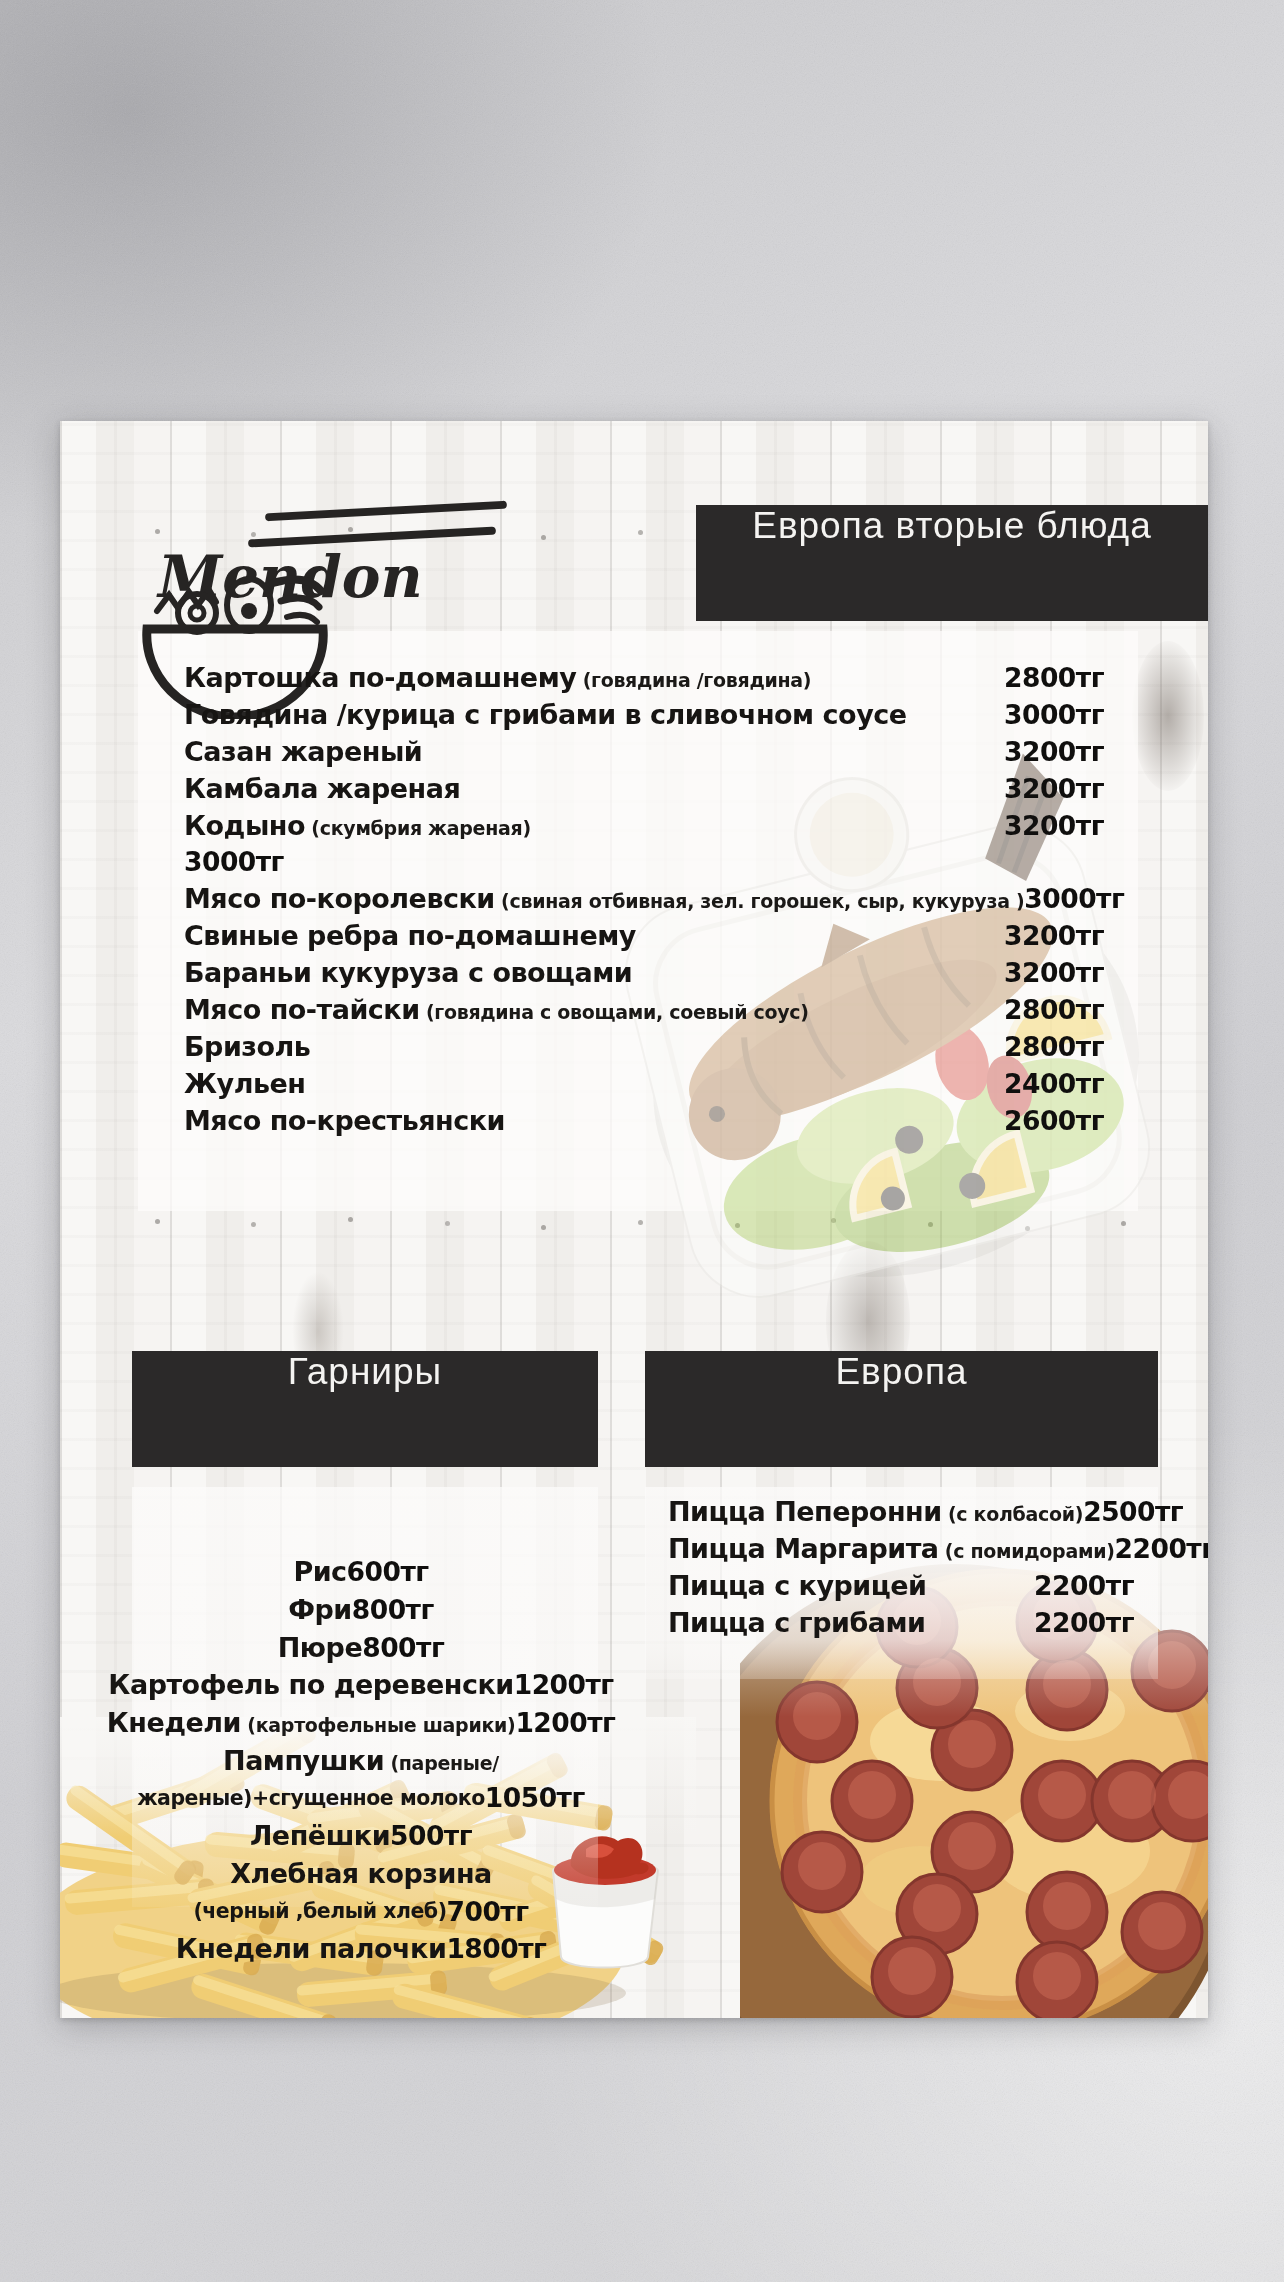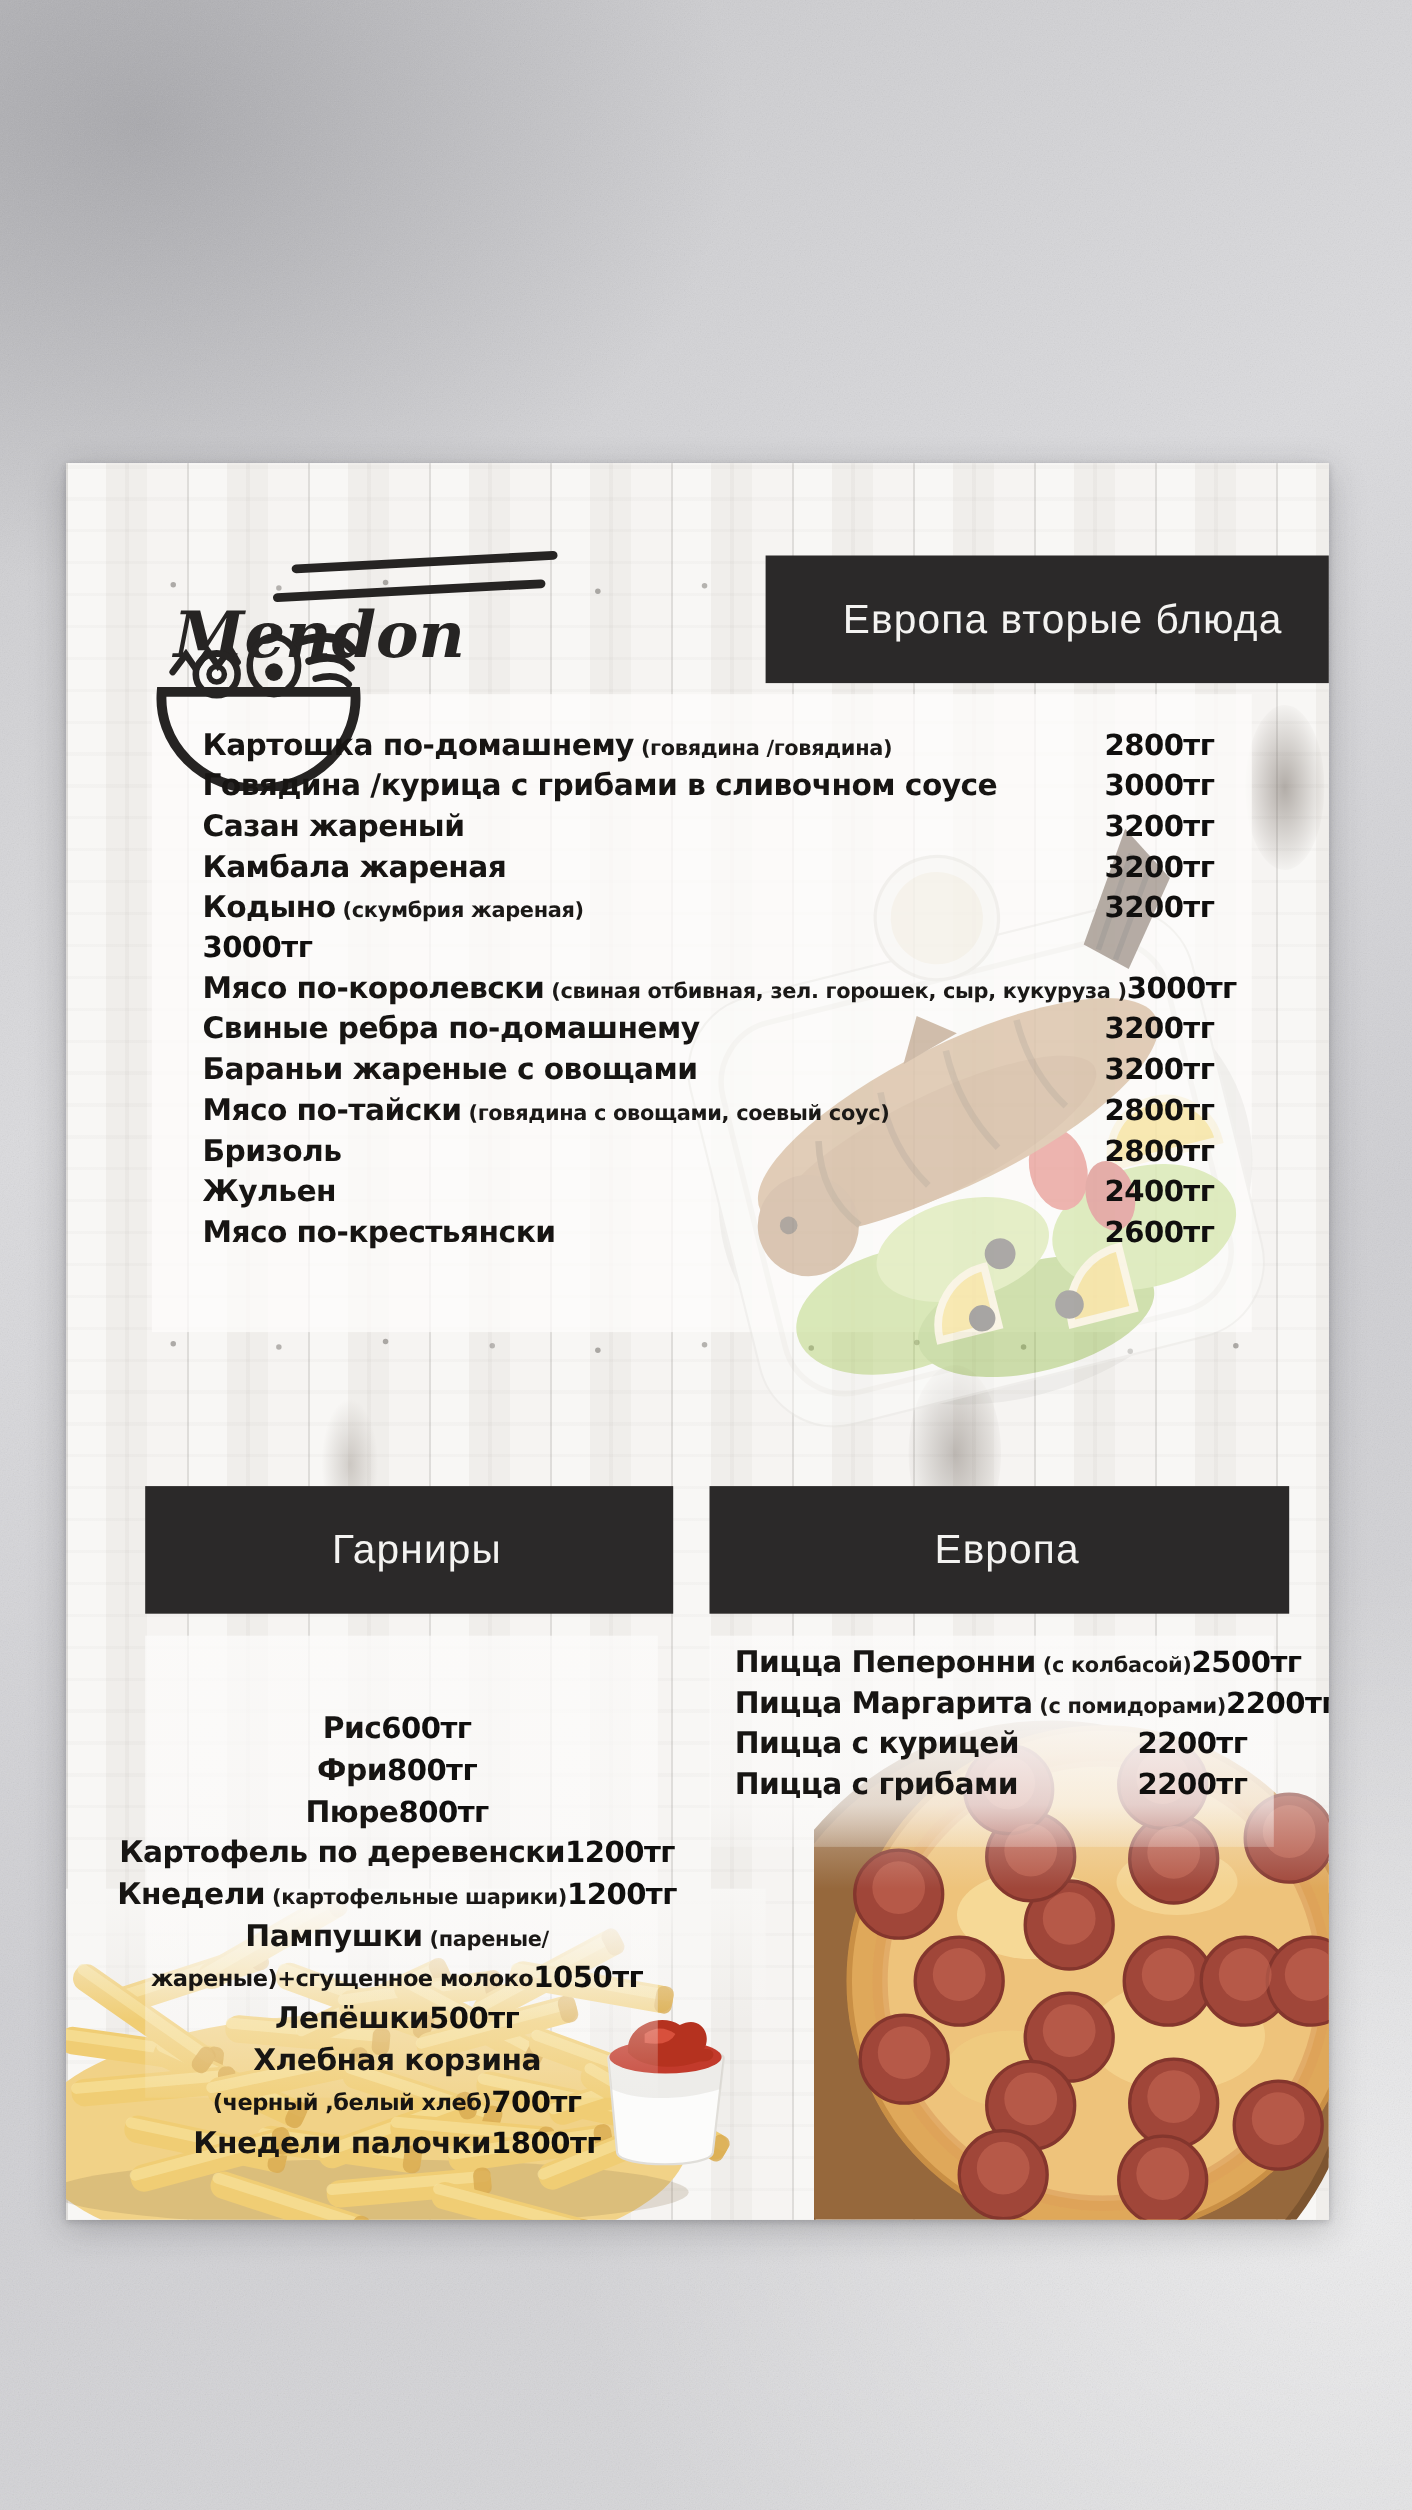--- a/index.html
+++ b/index.html
@@ -33,21 +33,21 @@
     box-shadow:96px 3px 0 rgba(100,96,92,.45),193px -2px 0 rgba(100,96,92,.5),290px 2px 0 rgba(100,96,92,.4),
       386px 6px 0 rgba(100,96,92,.5),483px 1px 0 rgba(100,96,92,.45),580px 4px 0 rgba(100,96,92,.5),
       676px -1px 0 rgba(100,96,92,.4),773px 3px 0 rgba(100,96,92,.5),870px 7px 0 rgba(100,96,92,.45),
       966px 2px 0 rgba(100,96,92,.5);}
   .n1{top:108px}.n2{top:798px}
 
   
   .logo{position:absolute;left:70px;top:58px;width:390px;height:240px;z-index:5;}
 
   
-  .banner,.header{position:absolute;background:#2b2929;z-index:5;display:flex;align-items:center;justify-content:center;padding-left:14px;}
+  .banner,.header{position:absolute;background:#2b2929;z-index:5;display:flex;align-items:flex-start;justify-content:center;}
   .banner span,.header span{font-family:"Liberation Sans", sans-serif;font-weight:400;font-size:37px;
     color:#f4f3f1;letter-spacing:1px;}
   .banner{left:636px;top:84px;width:512px;height:116px;}
   .hdr-garnish{left:72px;top:930px;width:466px;height:116px;}
   .hdr-pizza{left:585px;top:930px;width:513px;height:116px;}
 
   
   .panel{position:absolute;}
   .panel-europe{left:78px;top:210px;width:1000px;height:580px;z-index:2;background:rgba(253,252,251,.74);}
   .panel-garnish{left:72px;top:1066px;width:466px;height:420px;z-index:4;
@@ -187,21 +187,21 @@
         </div>
         <div class="row">
           <span class="iname">Мясо по-королевски<span class="inote"> (свиная отбивная, зел. горошек, сыр, кукуруза )</span></span>
           <span class="iprice">3000тг</span>
         </div>
         <div class="row">
           <span class="iname">Свиные ребра по-домашнему</span>
           <span class="iprice">3200тг</span>
         </div>
         <div class="row">
-          <span class="iname">Бараньи жареные с овощами</span>
+          <span class="iname">Бараньи кукуруза с овощами</span>
           <span class="iprice">3200тг</span>
         </div>
         <div class="row">
           <span class="iname">Мясо по-тайски<span class="inote"> (говядина с овощами, соевый соус)</span></span>
           <span class="iprice">2800тг</span>
         </div>
         <div class="row">
           <span class="iname">Бризоль</span>
           <span class="iprice">2800тг</span>
         </div>

